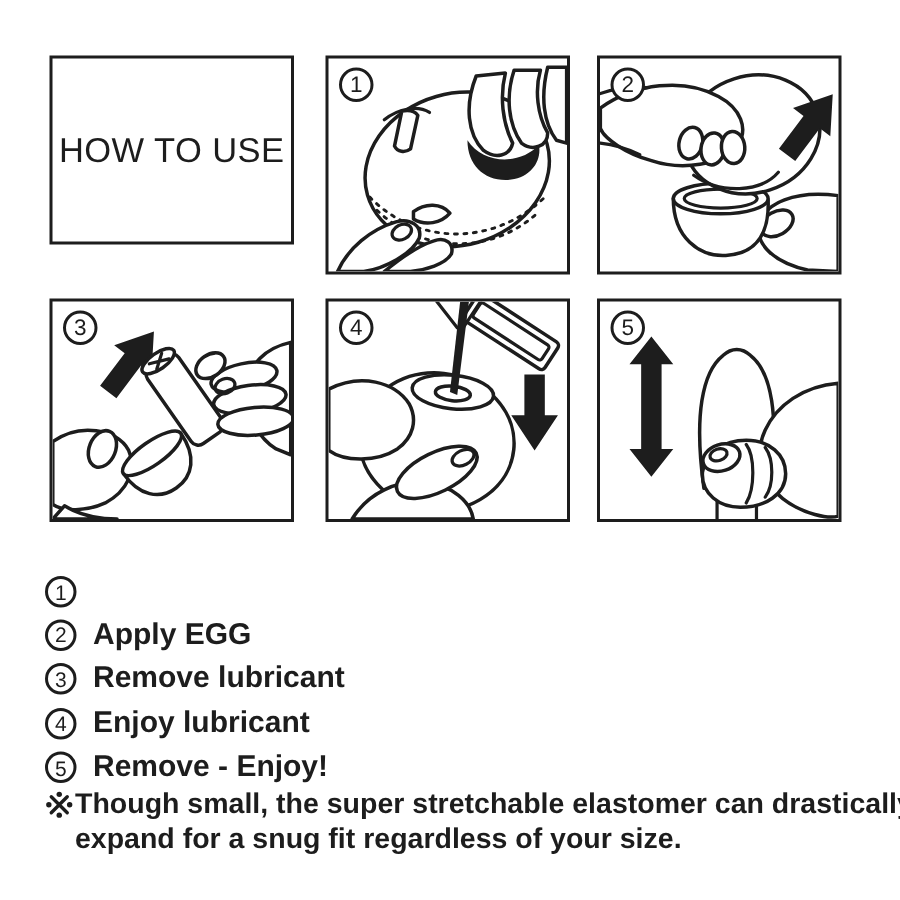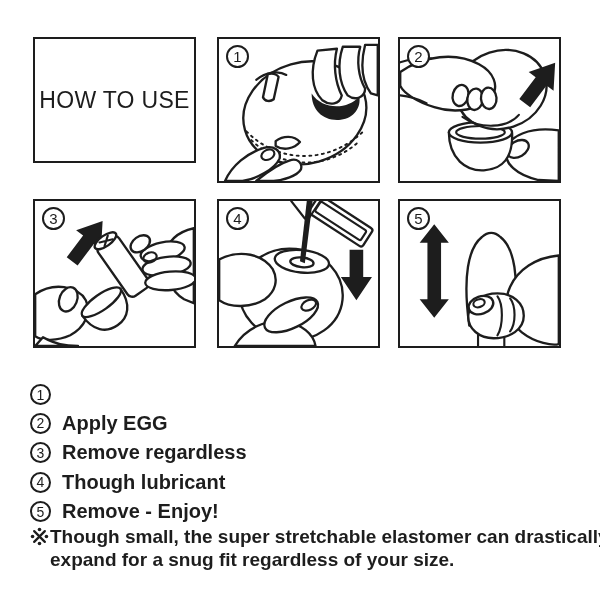--- a/index.html
+++ b/index.html
@@ -173,25 +173,25 @@
 <div class="steps">
   <div class="step">
     <span class="badge">1</span>
   </div>
   <div class="step">
     <span class="badge">2</span>
     <span>Apply EGG</span>
   </div>
   <div class="step">
     <span class="badge">3</span>
-    <span>Remove regardless</span>
+    <span>Remove lubricant</span>
   </div>
   <div class="step">
     <span class="badge">4</span>
-    <span>Though lubricant</span>
+    <span>Enjoy lubricant</span>
   </div>
   <div class="step">
     <span class="badge">5</span>
     <span>Remove - Enjoy!</span>
   </div>
 </div>
 
 <div class="note">
   <div class="note-line1">
     <span class="refmark" aria-label="※">

